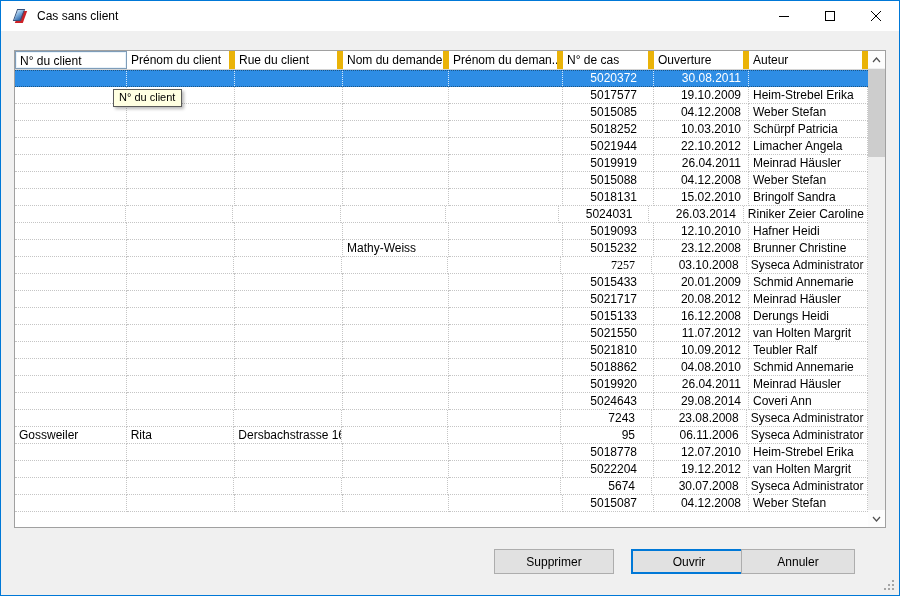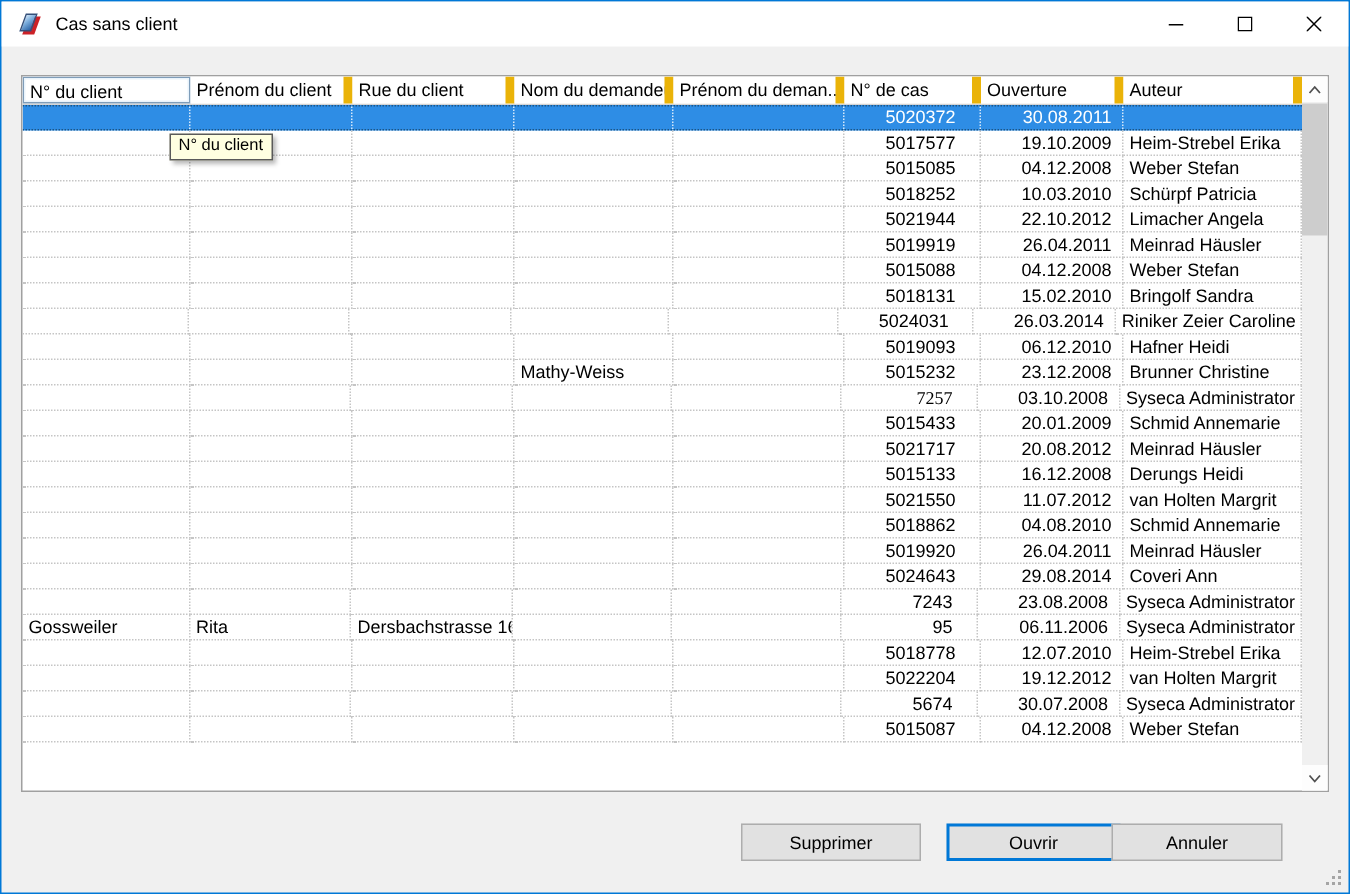--- a/index.html
+++ b/index.html
@@ -226,21 +226,21 @@
             <div class="cell al-right pad-date" style="width: 95px;">26.03.2014</div>
             <div class="cell" style="flex: 1 1 auto;">Riniker Zeier Caroline</div>
           </div>
           <div class="row">
             <div class="cell" style="width: 112px;"></div>
             <div class="cell" style="width: 108px;"></div>
             <div class="cell" style="width: 108px;"></div>
             <div class="cell" style="width: 106px;"></div>
             <div class="cell" style="width: 114px;"></div>
             <div class="cell al-right pad-case" style="width: 91px;">5019093</div>
-            <div class="cell al-right pad-date" style="width: 95px;">06.12.2010</div>
+            <div class="cell al-right pad-date" style="width: 95px;">12.10.2010</div>
             <div class="cell" style="flex: 1 1 auto;">Hafner Heidi</div>
           </div>
           <div class="row">
             <div class="cell" style="width: 112px;"></div>
             <div class="cell" style="width: 108px;"></div>
             <div class="cell" style="width: 108px;"></div>
             <div class="cell" style="width: 106px;">Mathy-Weiss</div>
             <div class="cell" style="width: 114px;"></div>
             <div class="cell al-right pad-case" style="width: 91px;">5015232</div>
             <div class="cell al-right pad-date" style="width: 95px;">23.12.2008</div>
@@ -288,20 +288,30 @@
           </div>
           <div class="row">
             <div class="cell" style="width: 112px;"></div>
             <div class="cell" style="width: 108px;"></div>
             <div class="cell" style="width: 108px;"></div>
             <div class="cell" style="width: 106px;"></div>
             <div class="cell" style="width: 114px;"></div>
             <div class="cell al-right pad-case" style="width: 91px;">5021550</div>
             <div class="cell al-right pad-date" style="width: 95px;">11.07.2012</div>
             <div class="cell" style="flex: 1 1 auto;">van Holten Margrit</div>
+          </div>
+          <div class="row">
+            <div class="cell" style="width: 112px;"></div>
+            <div class="cell" style="width: 108px;"></div>
+            <div class="cell" style="width: 108px;"></div>
+            <div class="cell" style="width: 106px;"></div>
+            <div class="cell" style="width: 114px;"></div>
+            <div class="cell al-right pad-case" style="width: 91px;">5021810</div>
+            <div class="cell al-right pad-date" style="width: 95px;">10.09.2012</div>
+            <div class="cell" style="flex: 1 1 auto;">Teubler Ralf</div>
           </div>
           <div class="row">
             <div class="cell" style="width: 112px;"></div>
             <div class="cell" style="width: 108px;"></div>
             <div class="cell" style="width: 108px;"></div>
             <div class="cell" style="width: 106px;"></div>
             <div class="cell" style="width: 114px;"></div>
             <div class="cell al-right pad-case" style="width: 91px;">5018862</div>
             <div class="cell al-right pad-date" style="width: 95px;">04.08.2010</div>
             <div class="cell" style="flex: 1 1 auto;">Schmid Annemarie</div>

